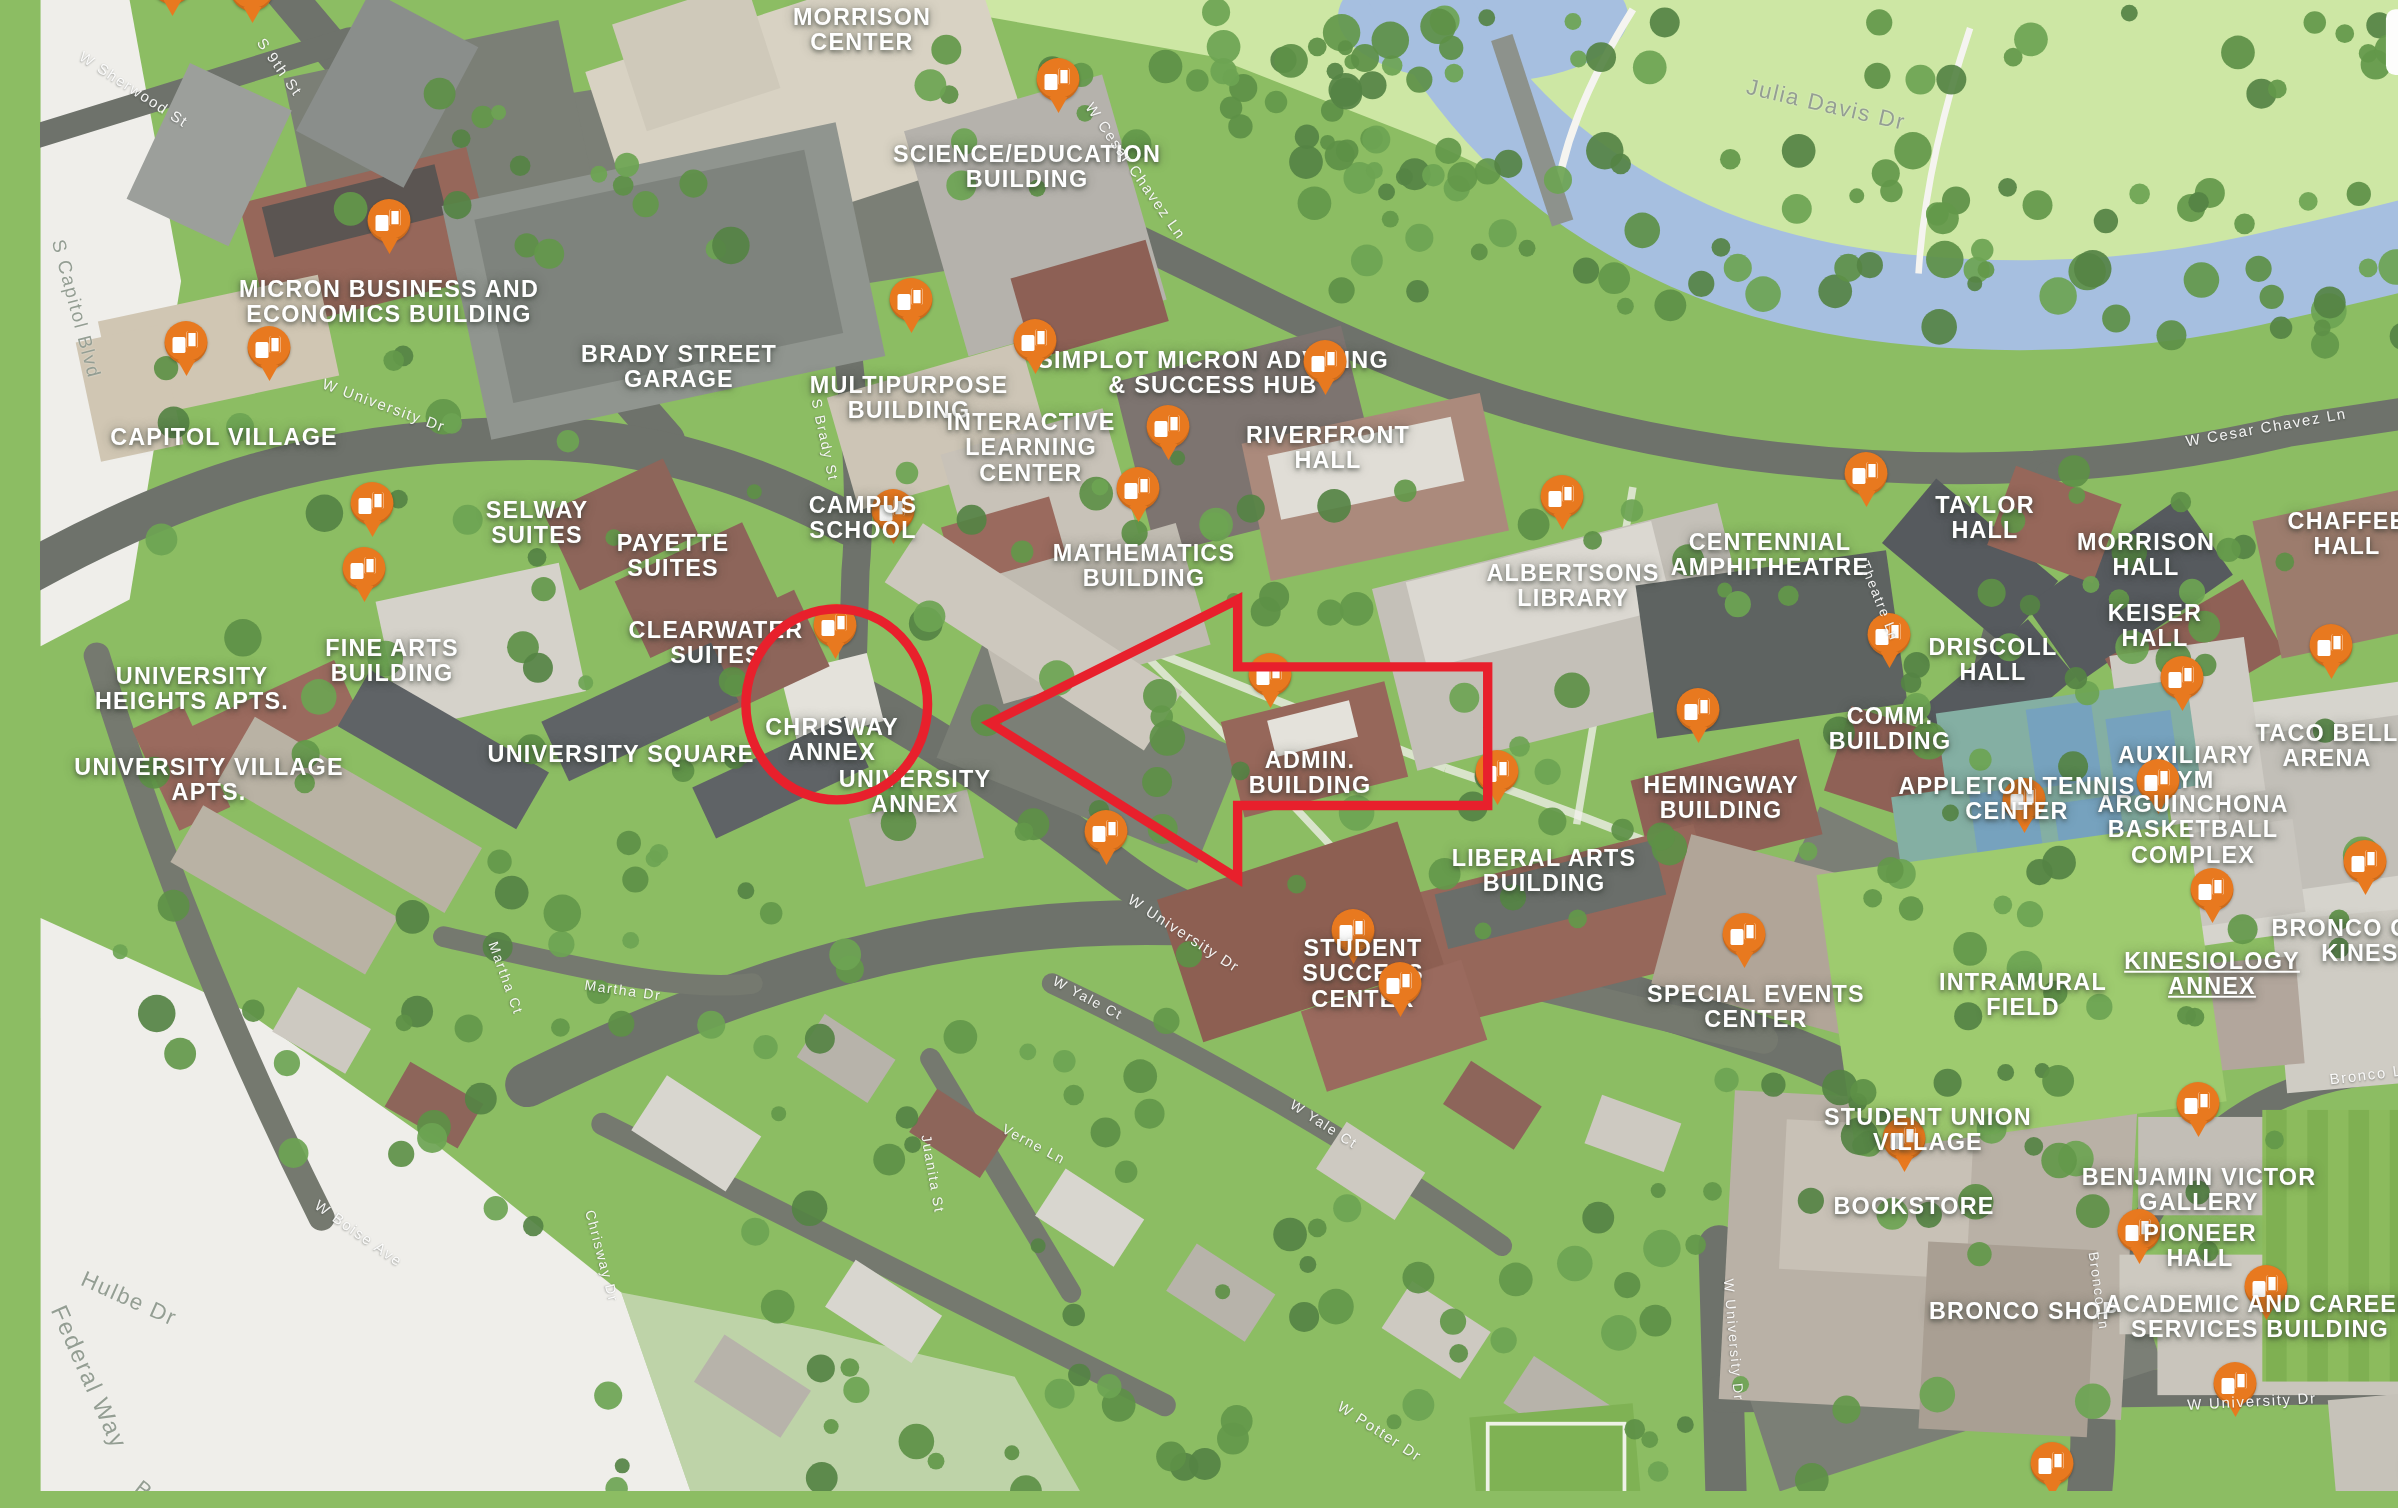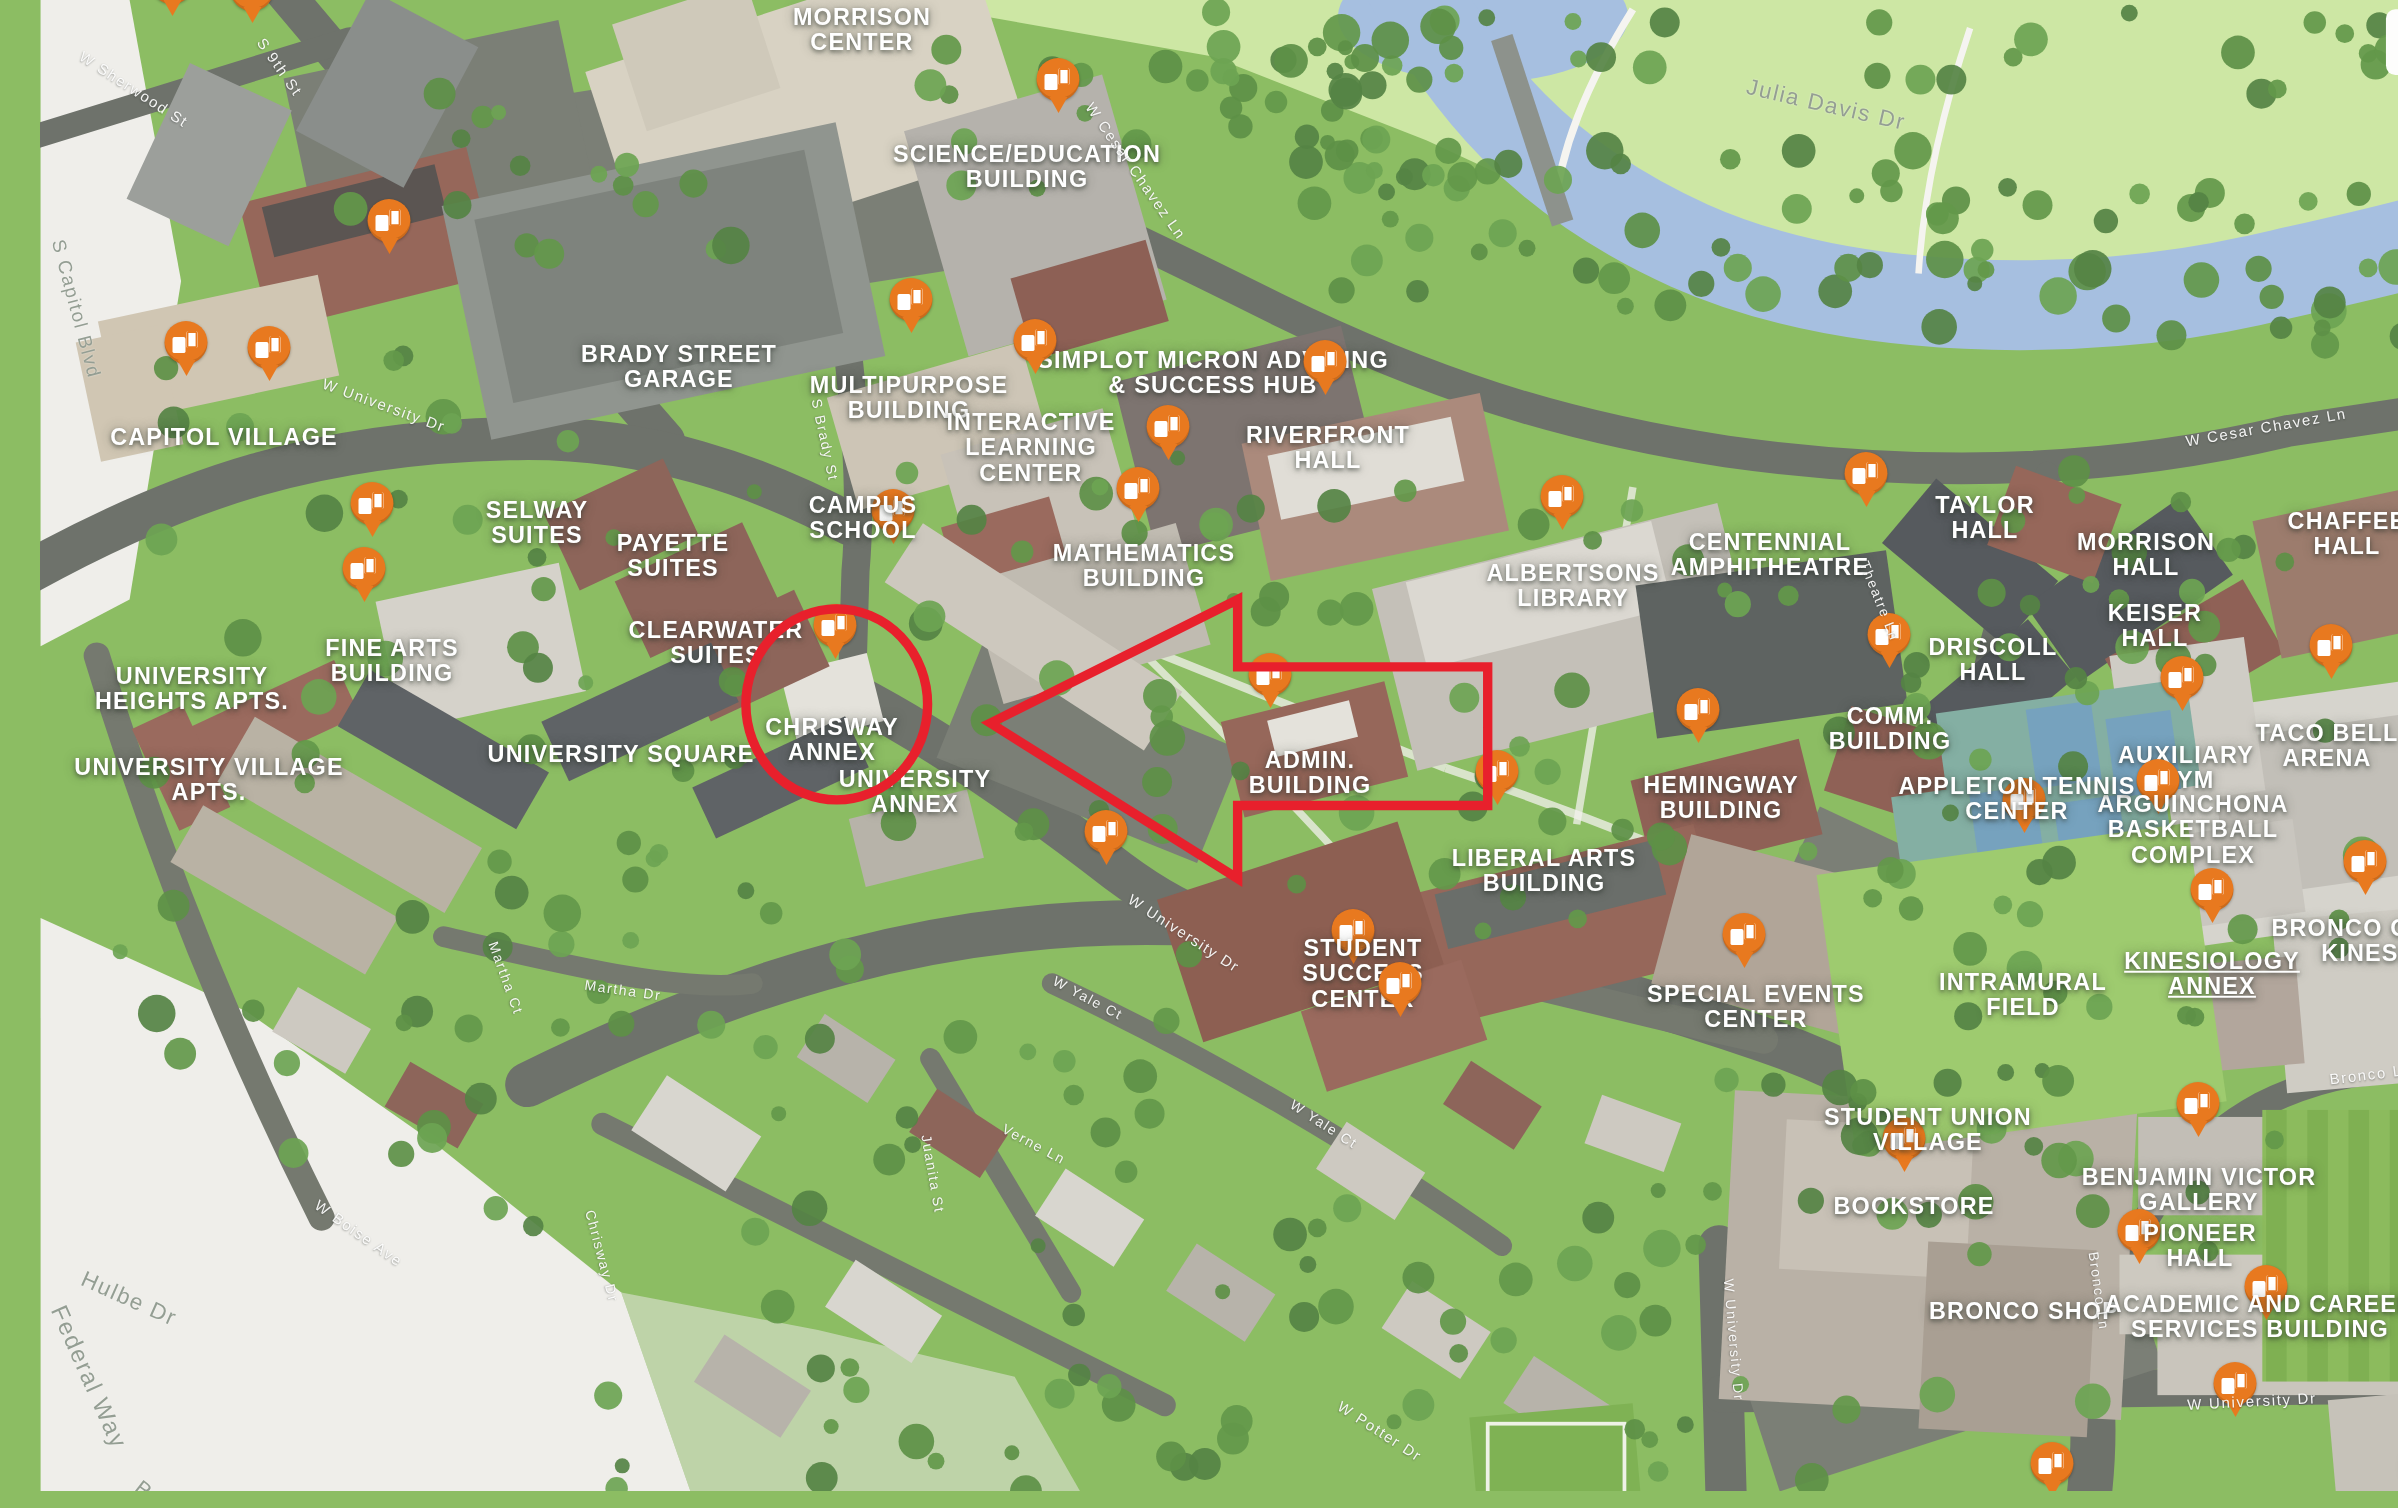--- a/index.html
+++ b/index.html
@@ -637,20 +637,22 @@
       </div>
       <div class="bl" style="left: 987px; top: 167px;">SCIENCE/EDUCATION
 BUILDING</div>
       <div class="pin" style="left: 349px; top: 253px;">
         <div class="pin-head" style="background: rgb(232, 121, 31);">
           <span class="pin-glyph-a"></span>
           <span class="pin-glyph-b"></span>
         </div>
         <div class="pin-tail" style="border-top-color: rgb(232, 121, 31);"></div>
       </div>
+      <div class="bl" style="left: 349px; top: 302px;">MICRON BUSINESS AND
+ECONOMICS BUILDING</div>
       <div class="bl" style="left: 639px; top: 367px;">BRADY STREET
 GARAGE</div>
       <div class="pin" style="left: 146px; top: 375px;">
         <div class="pin-head" style="background: rgb(232, 121, 31);">
           <span class="pin-glyph-a"></span>
           <span class="pin-glyph-b"></span>
         </div>
         <div class="pin-tail" style="border-top-color: rgb(232, 121, 31);"></div>
       </div>
       <div class="bl" style="left: 184px; top: 438px;">CAPITOL VILLAGE</div>

